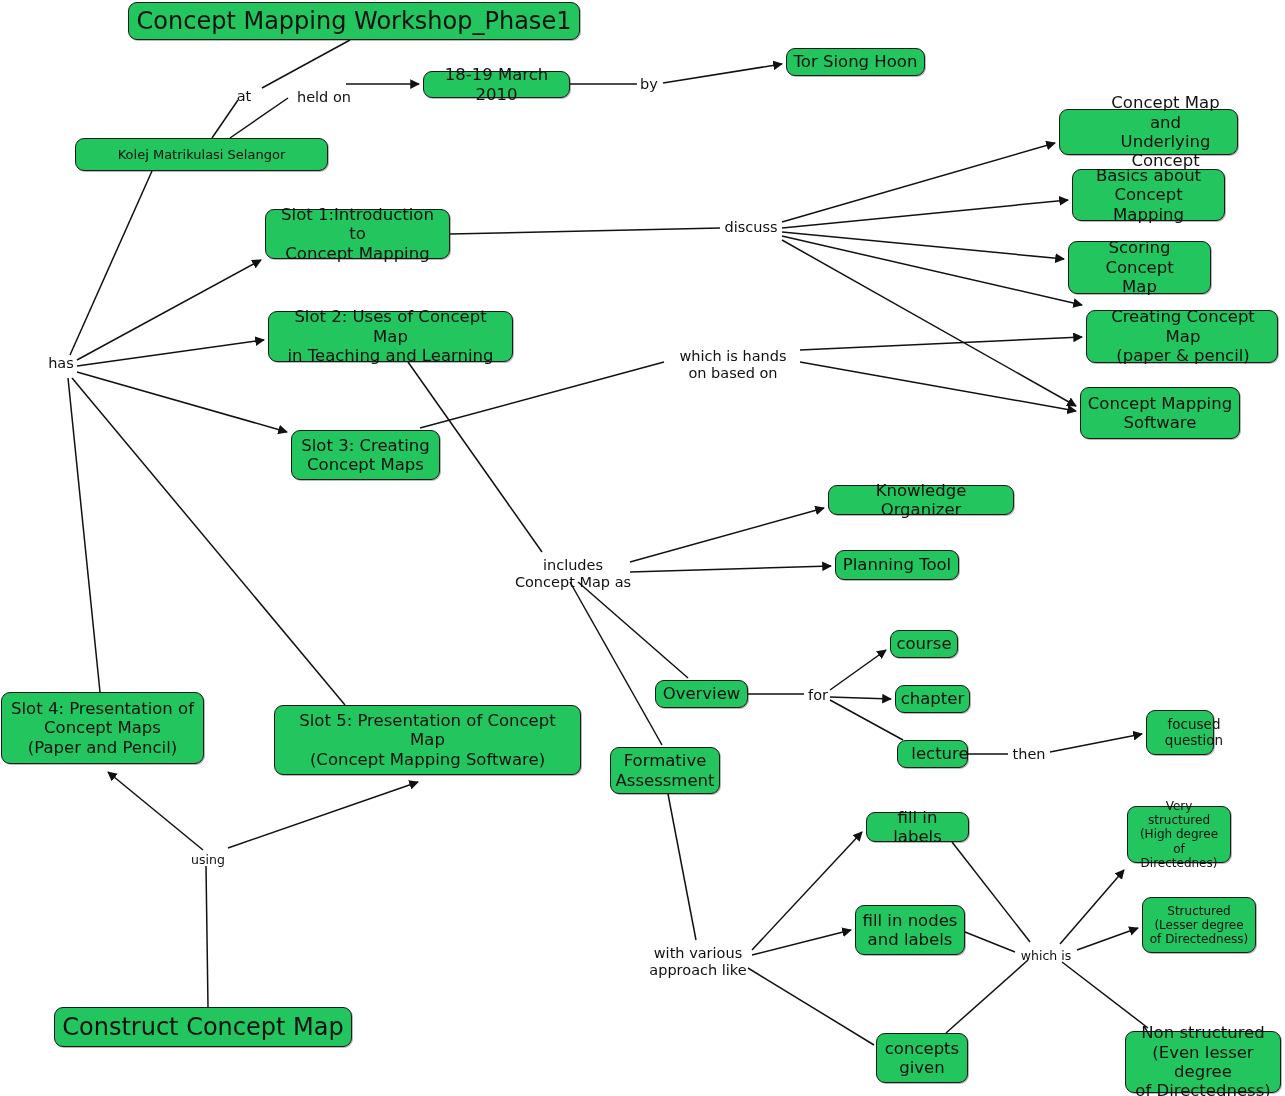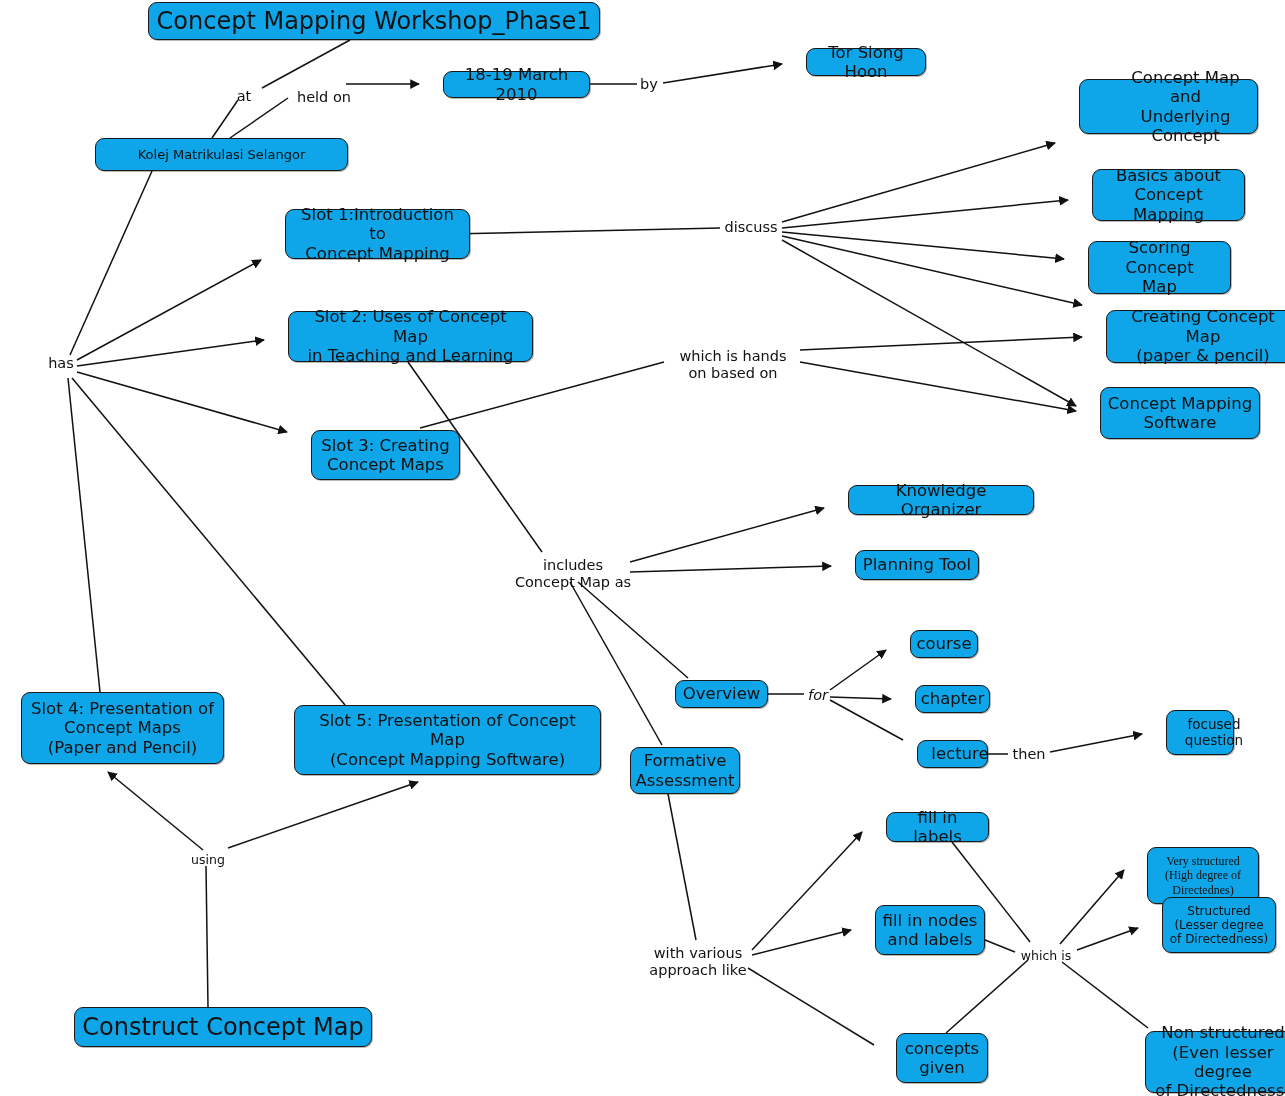--- a/index.html
+++ b/index.html
@@ -18,33 +18,32 @@
   svg.edges {
     position: absolute;
     left: 0; top: 0;
     width: 1285px;
     height: 1096px;
     pointer-events: none;
   }
   .node {
     position: absolute;
     box-sizing: border-box;
-    background: #0ea5e9;
+    background: #22c55e;
     border: 1.4px solid #1a1a1a;
     border-radius: 9px;
     display: flex;
     align-items: center;
     justify-content: center;
     text-align: center;
     color: #111111;
     line-height: 1.18;
     padding: 2px 6px;
     white-space: pre-line;
     box-shadow: 1px 1px 0 rgba(0,0,0,0.28);
-    margin-left: 20px;
   }
   .linklabel {
     position: absolute;
     color: #111111;
     text-align: center;
     line-height: 1.2;
     white-space: pre-line;
     background: transparent;
   }
   
@@ -112,35 +111,35 @@
         <path d="M 1062,962 L 1148,1028" fill="none" stroke="#111111" stroke-width="1.5"></path>
         <path d="M 208,1007 L 206,866" fill="none" stroke="#111111" stroke-width="1.5"></path>
         <path d="M 203,850 L 108,772" fill="none" stroke="#111111" stroke-width="1.5" marker-end="url(#arrowhead)"></path>
         <path d="M 228,848 L 418,782" fill="none" stroke="#111111" stroke-width="1.5" marker-end="url(#arrowhead)"></path>
       </g>
   </svg>
 
   <div id="node-layer">
       <div class="node fs-title" style="left: 128px; top: 2px; width: 452px; height: 38px;">Concept Mapping Workshop_Phase1</div>
       <div class="node fs-med" style="left: 423px; top: 71px; width: 147px; height: 27px;">18-19 March 2010</div>
-      <div class="node fs-med" style="left: 786px; top: 48px; width: 120px; height: 28px;">Tor Siong Hoon</div>
+      <div class="node fs-med" style="left: 786px; top: 48px; width: 139px; height: 28px;">Tor Siong Hoon</div>
       <div class="node fs-big" style="left: 75px; top: 138px; width: 253px; height: 33px;">Kolej Matrikulasi Selangor</div>
       <div class="node fs-med" style="left: 265px; top: 209px; width: 185px; height: 50px;">Slot 1:Introduction to
 Concept Mapping</div>
       <div class="node fs-med" style="left: 268px; top: 311px; width: 245px; height: 51px;">Slot 2: Uses of Concept Map
 in Teaching and Learning</div>
       <div class="node fs-med" style="left: 291px; top: 430px; width: 149px; height: 50px;">Slot 3: Creating
 Concept Maps</div>
       <div class="node fs-med" style="left: 1px; top: 692px; width: 203px; height: 72px;">Slot 4:  Presentation of
 Concept Maps
 (Paper and Pencil)</div>
       <div class="node fs-med" style="left: 274px; top: 705px; width: 307px; height: 70px;">Slot 5: Presentation of Concept Map
 (Concept Mapping Software)</div>
       <div class="node fs-title" style="left: 54px; top: 1007px; width: 298px; height: 40px;">Construct Concept Map</div>
-      <div class="node fs-med" style="left: 1059px; top: 79px; width: 179px; height: 55px; padding-left: 40px;">Concept Map and
+      <div class="node fs-med" style="left: 1059px; top: 109px; width: 179px; height: 46px; padding-left: 40px;">Concept Map and
 Underlying Concept</div>
       <div class="node fs-med" style="left: 1072px; top: 169px; width: 153px; height: 52px; text-align: center;">Basics about
 Concept Mapping</div>
       <div class="node fs-med" style="left: 1068px; top: 241px; width: 143px; height: 53px;">Scoring Concept
 Map</div>
       <div class="node fs-med" style="left: 1086px; top: 310px; width: 192px; height: 53px; padding-left: 8px;">Creating Concept Map
 (paper &amp; pencil)</div>
       <div class="node fs-med" style="left: 1080px; top: 387px; width: 160px; height: 52px;">Concept Mapping
 Software</div>
       <div class="node fs-med" style="left: 828px; top: 485px; width: 186px; height: 30px;">Knowledge Organizer</div>
@@ -151,41 +150,41 @@
       <div class="node fs-med" style="left: 897px; top: 740px; width: 71px; height: 28px; padding-left: 21px;">lecture</div>
       <div class="node fs-sm" style="left: 1146px; top: 710px; width: 68px; height: 45px; padding-left: 34px;">focused
 question</div>
       <div class="node fs-med" style="left: 610px; top: 747px; width: 110px; height: 47px;">Formative
 Assessment</div>
       <div class="node fs-med" style="left: 866px; top: 812px; width: 103px; height: 30px;">fill in labels</div>
       <div class="node fs-med" style="left: 855px; top: 905px; width: 110px; height: 50px;">fill in nodes
 and labels</div>
       <div class="node fs-med" style="left: 876px; top: 1033px; width: 92px; height: 50px;">concepts
 given</div>
-      <div class="node fs-xs" style="left: 1127px; top: 847px; width: 112px; height: 57px; font-family: Liberation Serif, serif;">Very structured
+      <div class="node fs-xs" style="left: 1127px; top: 806px; width: 104px; height: 57px;">Very structured
 (High degree of
 Directednes)</div>
       <div class="node fs-xs" style="left: 1142px; top: 897px; width: 114px; height: 56px;">Structured
 (Lesser degree
 of Directedness)</div>
       <div class="node fs-med" style="left: 1125px; top: 1031px; width: 156px; height: 62px;">Non structured
 (Even lesser degree
 of Directedness)</div>
     </div>
   <div id="label-layer">
       <div class="linklabel lbl-reg" style="left: 230px; top: 88px; width: 28px;">at</div>
       <div class="linklabel lbl-reg" style="left: 296px; top: 89px; width: 56px;">held on</div>
       <div class="linklabel lbl-reg" style="left: 637px; top: 76px; width: 24px;">by</div>
       <div class="linklabel lbl-reg" style="left: 45px; top: 355px; width: 32px;">has</div>
       <div class="linklabel lbl-reg" style="left: 722px; top: 219px; width: 58px;">discuss</div>
       <div class="linklabel lbl-reg" style="left: 668px; top: 348px; width: 130px;">which is hands
 on based on</div>
       <div class="linklabel lbl-reg" style="left: 513px; top: 557px; width: 120px;">includes
 Concept Map as</div>
-      <div class="linklabel lbl-reg" style="left: 806px; top: 687px; width: 24px; font-style: italic;">for</div>
+      <div class="linklabel lbl-reg" style="left: 806px; top: 687px; width: 24px;">for</div>
       <div class="linklabel lbl-reg" style="left: 1010px; top: 746px; width: 38px;">then</div>
       <div class="linklabel lbl-sm" style="left: 187px; top: 852px; width: 42px;">using</div>
       <div class="linklabel lbl-reg" style="left: 646px; top: 945px; width: 104px;">with various
 approach like</div>
       <div class="linklabel lbl-sm" style="left: 1017px; top: 948px; width: 58px;">which is</div>
     </div>
 
 </div>
 
 </body></html>

